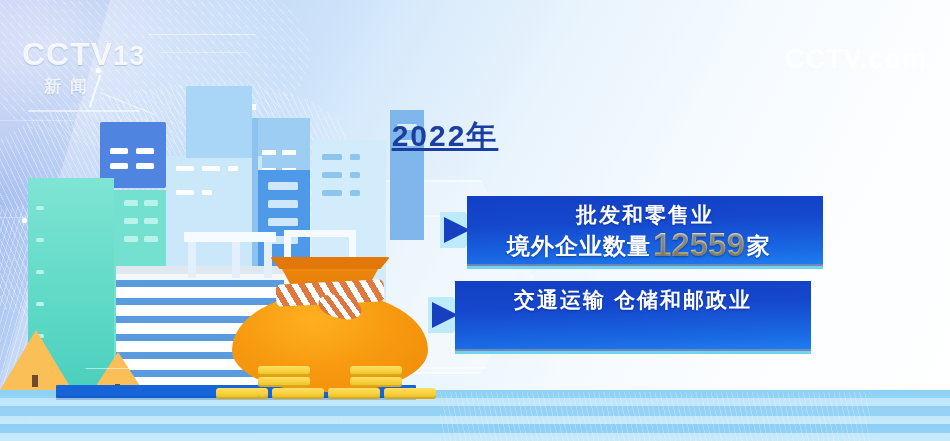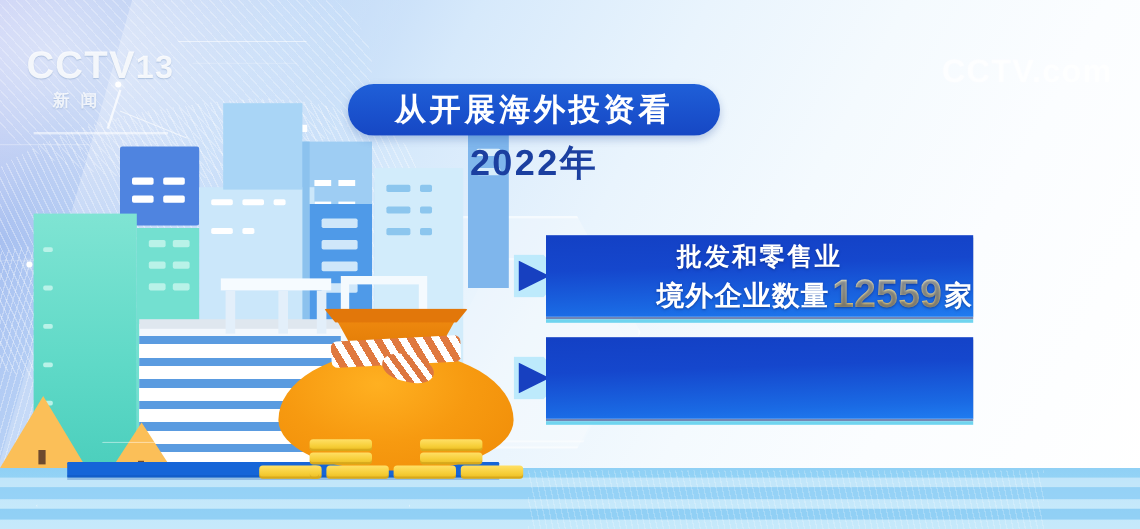--- a/index.html
+++ b/index.html
@@ -121,21 +121,21 @@
 
   
   .logo{position:absolute;left:22px;top:38px;width:120px;height:62px;}
   .logo-main{
     font-size:32px;font-weight:700;letter-spacing:1px;color:rgba(255,255,255,.86);
     text-shadow:0 1px 1px rgba(120,150,190,.45);line-height:1;
     font-family:"Liberation Sans",sans-serif;
   }
   .logo-13{font-size:27px;}
   .logo-sub{
-    margin-top:5px;margin-left:22px;font-size:14px;letter-spacing:9px;font-weight:700;
+    margin-top:5px;margin-left:22px;font-size:17px;letter-spacing:9px;font-weight:700;
     color:rgba(255,255,255,.80);text-shadow:0 1px 1px rgba(120,150,190,.4);
   }
   .logo-slash{
     position:absolute;left:72px;top:36px;width:2px;height:34px;background:rgba(255,255,255,.75);
     transform:rotate(18deg);
   }
   .logo-rule{position:absolute;left:6px;top:72px;width:112px;height:2px;background:rgba(255,255,255,.55);}
 
   .watermark{
     position:absolute;left:785px;top:44px;font-size:27px;font-weight:700;letter-spacing:1px;
@@ -147,21 +147,21 @@
     position:absolute;background:linear-gradient(180deg,#1f5fd8 0%,#1647c4 100%);
     border-radius:22px;color:#fff;font-weight:700;
     display:flex;align-items:center;justify-content:center;
     box-shadow:0 3px 7px rgba(20,60,150,.26);
   }
   #title-pill{left:290px;top:70px;width:310px;height:43px;font-size:26px;letter-spacing:3px;}
   #country-pill{left:556px;top:145px;width:152px;height:38px;font-size:23px;letter-spacing:9px;text-indent:9px;}
 
   #year{
     position:absolute;left:290px;top:116px;width:310px;text-align:center;
-    font-size:30px;font-weight:700;color:#1b3fa0;letter-spacing:2px;
+    font-size:30px;font-weight:700;color:#1b3fa0;letter-spacing:2px;text-decoration:underline;
   }
 
   .stat{position:absolute;width:383px;height:72px;}
   .stat .panel{
     position:absolute;left:27px;top:0;width:356px;height:68px;
     background:linear-gradient(178deg,#1340c4 0%,#1547cd 38%,#1a6ae4 82%,#1f7cf0 100%);
     box-shadow:0 2px 0 rgba(8,40,120,.55);
   }
   .stat .underline{position:absolute;left:27px;top:70px;width:356px;height:3px;background:#6fd4ef;}
   .stat .arrow-bg{
@@ -173,32 +173,33 @@
     position:absolute;left:4px;top:21px;width:26px;height:26px;
     background:#1740c0;
     clip-path:polygon(0 0,100% 50%,0 100%);
   }
   .stat .l1{
     position:absolute;left:27px;top:4px;width:356px;text-align:center;
     font-size:21px;font-weight:700;color:#fff;letter-spacing:2px;line-height:30px;
     text-shadow:0 1px 2px rgba(5,30,95,.5);
   }
   .stat .l2{
-    position:absolute;left:27px;top:32px;width:356px;text-align:right;
+    position:absolute;left:27px;top:32px;width:356px;text-align:left;
     font-size:23px;font-weight:700;color:#fff;letter-spacing:1px;line-height:34px;
     text-shadow:0 1px 2px rgba(5,30,95,.5);
     white-space:nowrap;
+    padding-left:40px;
   }
   .stat .num{
     font-size:33px;font-weight:700;letter-spacing:0;
     background:linear-gradient(180deg,#fffbe0 0%,#fbeaa4 45%,#e4bd5b 100%);
     -webkit-background-clip:text;background-clip:text;color:transparent;
     padding:0 2px;vertical-align:-2px;
   }
-  #stat-0{left:428px;top:196px;border-radius:28px;}
+  #stat-0{left:440px;top:196px;border-radius:28px;}
   #stat-1{left:428px;top:281px;}
 </style>
 </head>
 <body>
 
 <div id="stage">
 
   <div class="bg-layer">
     <div class="glow-tl"></div>
     <div class="wave-c"></div>
@@ -334,32 +335,32 @@
     <div class="logo-main">
       <span>CCTV</span><span class="logo-13">13</span>
     </div>
     <div class="logo-slash"></div>
     <div class="logo-rule"></div>
     <div class="logo-sub">新闻</div>
   </div>
 
   <div class="watermark">CCTV.com</div>
 
-  <div class="pill" id="title-pill">从开展海外投资看</div>
   <div id="year">2022年</div>
 
   <div class="stat" id="stat-0">
     <div class="arrow-bg"></div>
     <div class="arrow-fg"></div>
     <div class="panel"></div>
     <div class="l1">批发和零售业</div>
     <div class="l2"><span>境外企业数量</span><span class="num">12559</span><span>家</span></div>
     <div class="underline"></div>
   </div>
 
   <div class="stat" id="stat-1">
     <div class="arrow-bg"></div>
     <div class="arrow-fg"></div>
     <div class="panel"></div>
+    <div class="l1">交通运输 仓储和邮政业</div>
     <div class="underline"></div>
   </div>
 
 </div>
 
 </body></html>

